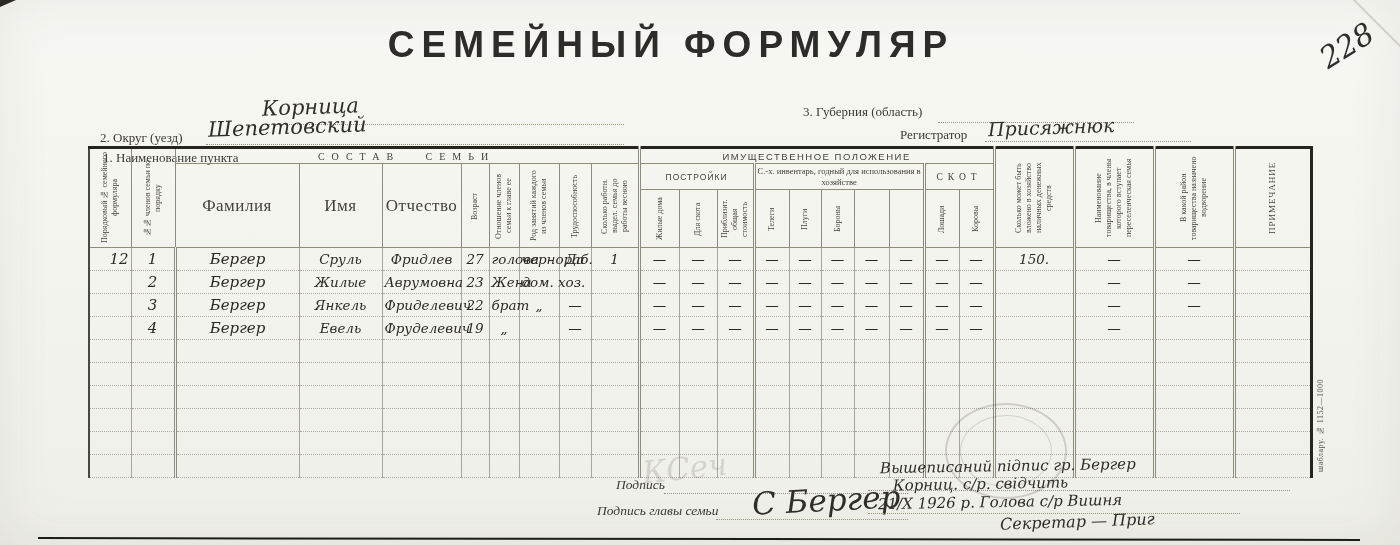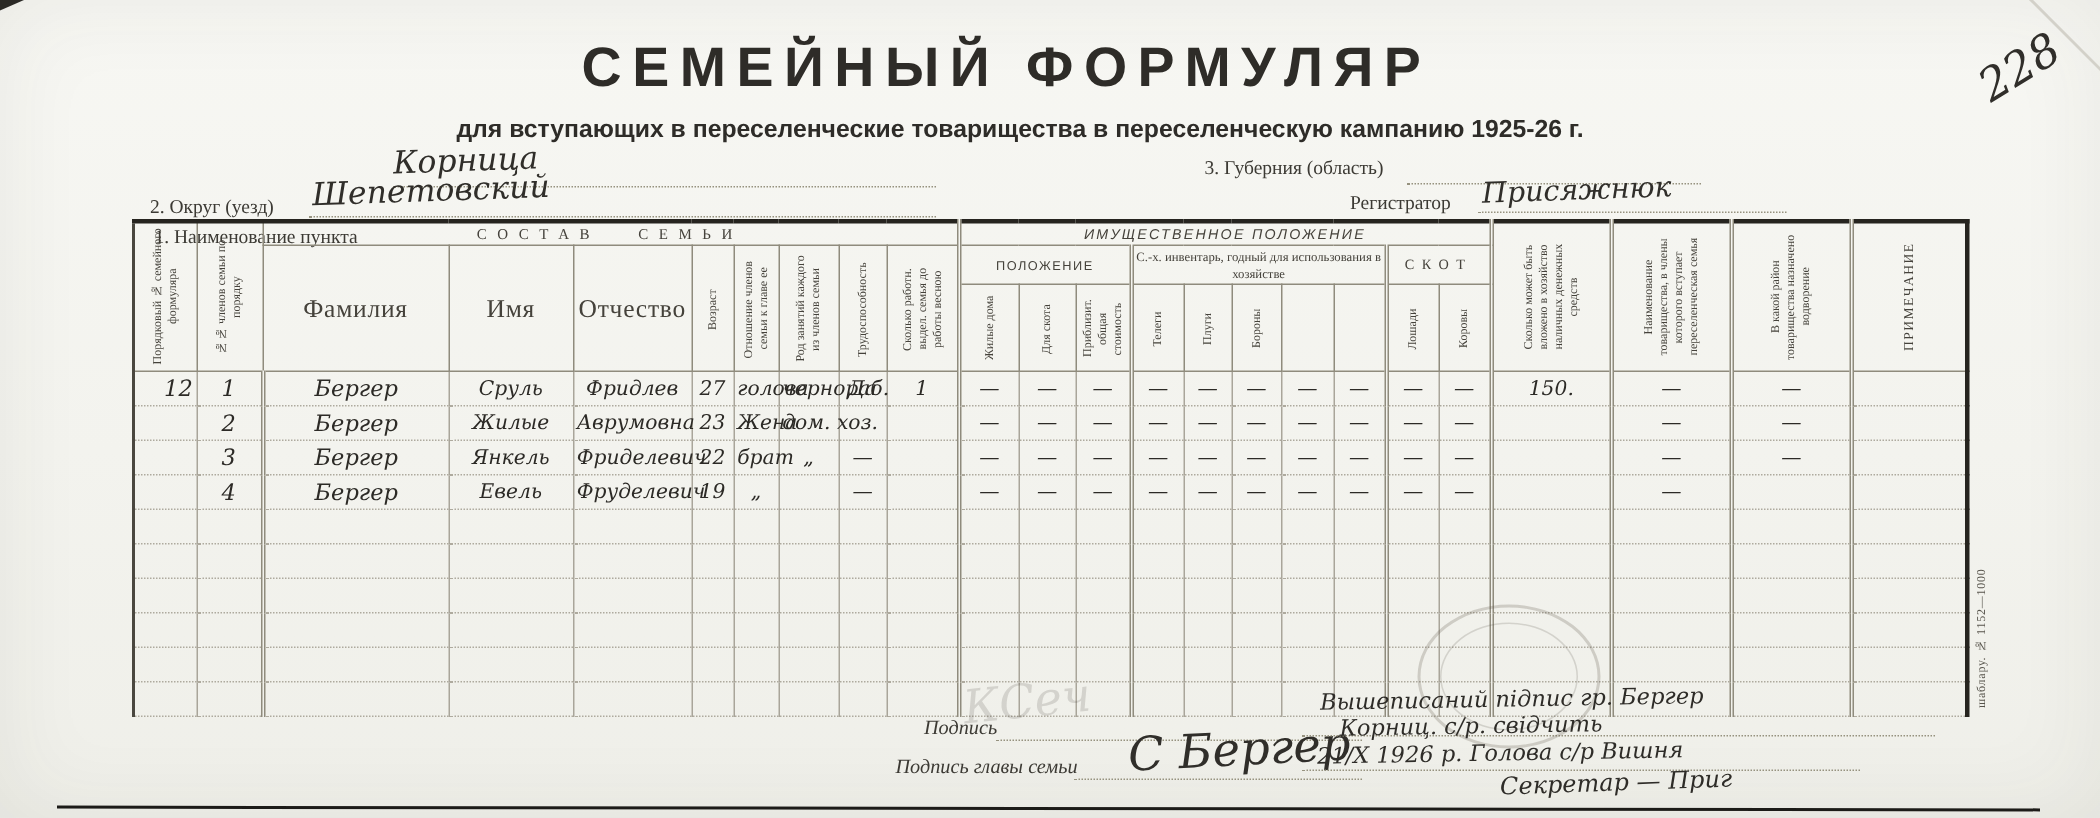--- a/index.html
+++ b/index.html
@@ -30,21 +30,21 @@
   .hw{font-family:"DejaVu Serif",serif;font-style:italic;color:#302e2a;white-space:nowrap;}
   .fvalue{position:absolute;font-size:21px;transform:rotate(-2deg);}
   
   table.form{position:absolute;left:88px;top:146px;width:1222px;border-collapse:collapse;
     table-layout:fixed;border-top:3px solid #26241f;border-right:3px solid #26241f;
     border-left:2px solid #4a473f;}
   table.form th{border:1px solid #8f8b7d;font-weight:normal;color:#45423b;
     padding:1px;vertical-align:middle;text-align:center;overflow:hidden;}
   .band{font-size:10px;letter-spacing:7px;word-spacing:16px;color:#3c3a33;}
   .band2{font-family:"Liberation Sans",sans-serif;font-weight:bold;font-size:9.5px;
-    letter-spacing:1.5px;color:#3c3a33;font-style:italic;}
+    letter-spacing:1.5px;color:#3c3a33;}
   .band3{font-family:"Liberation Sans",sans-serif;font-weight:bold;font-size:8.5px;letter-spacing:1px;}
   .band4{font-size:8.5px;line-height:1.25;}
   .bandskot{font-size:9.5px;letter-spacing:5px;}
   .hname{font-size:17px;letter-spacing:.5px;}
   .v{writing-mode:vertical-rl;transform:rotate(180deg);font-size:8px;line-height:1.25;
     margin:0 auto;text-align:center;color:#45423b;}
   .v.tall{height:92px;}
   .v.mid{height:78px;}
   .v.short{height:52px;}
   table.form td{height:22px;border-left:1px solid #a9a59a;border-bottom:1px dotted #aeaa9e;
@@ -75,21 +75,20 @@
 <body>
 
 <div class="page">
   <div class="tl-sliver"></div>
   <div class="fold-line"></div>
   <div class="corner-number hw">228</div>
   <div class="print-mark">шаблару. № 1152—1000</div>
   <div class="bottom-edge"></div>
 
   <div class="title">СЕМЕЙНЫЙ ФОРМУЛЯР</div>
-  <div class="subtitle">для вступающих в переселенческие товарищества в переселенческую кампанию 1925-26 г.</div>
 
   <span class="flabel" style="left:103px;top:110px;margin-top:40px;">1. Наименование пункта</span>
   <span class="dotline" style="left:262px;top:123px;width:362px;"></span>
   <span class="fvalue hw" style="left:262px;top:95px;">Корница</span>
 
   <span class="flabel" style="left:100px;top:130px;">2. Округ (уезд)</span>
   <span class="dotline" style="left:206px;top:143px;width:418px;"></span>
   <span class="fvalue hw" style="left:208px;top:115px;">Шепетовский</span>
 
   <span class="flabel" style="left:803px;top:104px;">3. Губерния (область)</span>
@@ -161,21 +160,21 @@
           </th>
         <th rowspan="2">
             <div class="v mid">Род занятий каждого из членов семьи</div>
           </th>
         <th rowspan="2">
             <div class="v mid">Трудоспособность</div>
           </th>
         <th rowspan="2">
             <div class="v mid">Сколько работн. выдел. семья до работы весною</div>
           </th>
-        <th colspan="3" class="band3 g">ПОЛОЖЕНИЕ</th>
+        <th colspan="3" class="band3 g">ПОСТРОЙКИ</th>
         <th colspan="5" class="band4 g">С.-х. инвентарь, годный для использования в хозяйстве</th>
         <th colspan="2" class="bandskot g">СКОТ</th>
       </tr>
       <tr style="height:58px;">
         <th class="g">
             <div class="v short">Жилые дома</div>
           </th>
         <th>
             <div class="v short">Для скота</div>
           </th>

